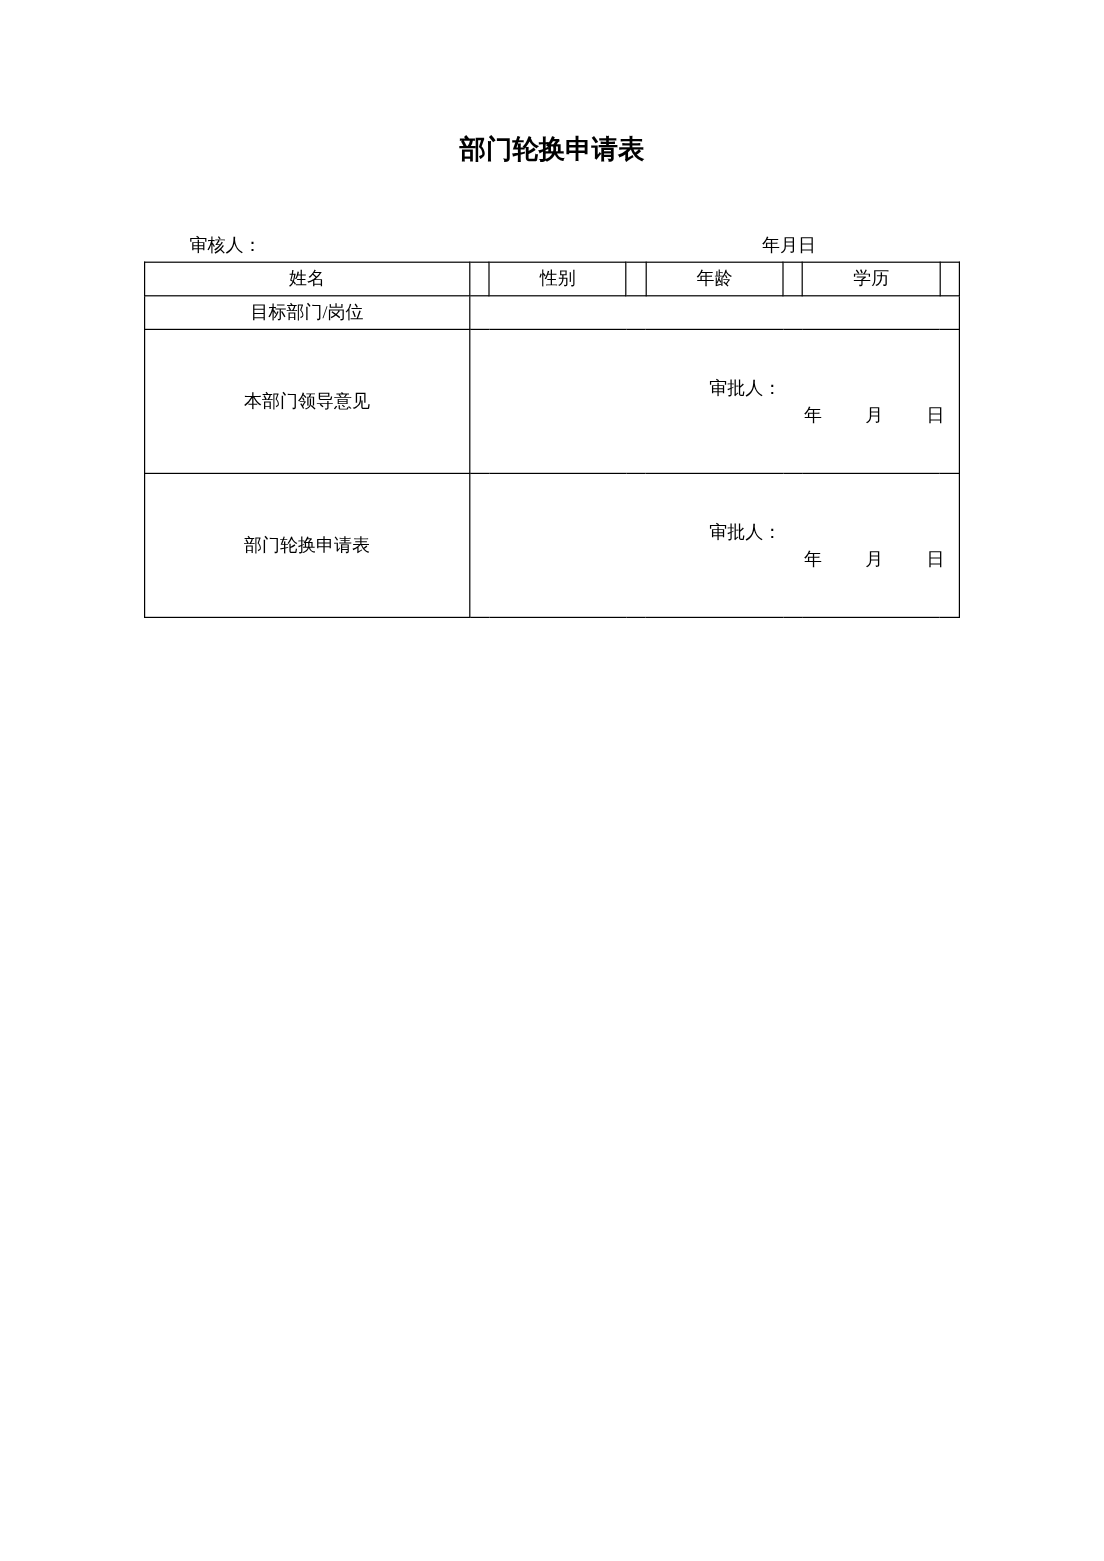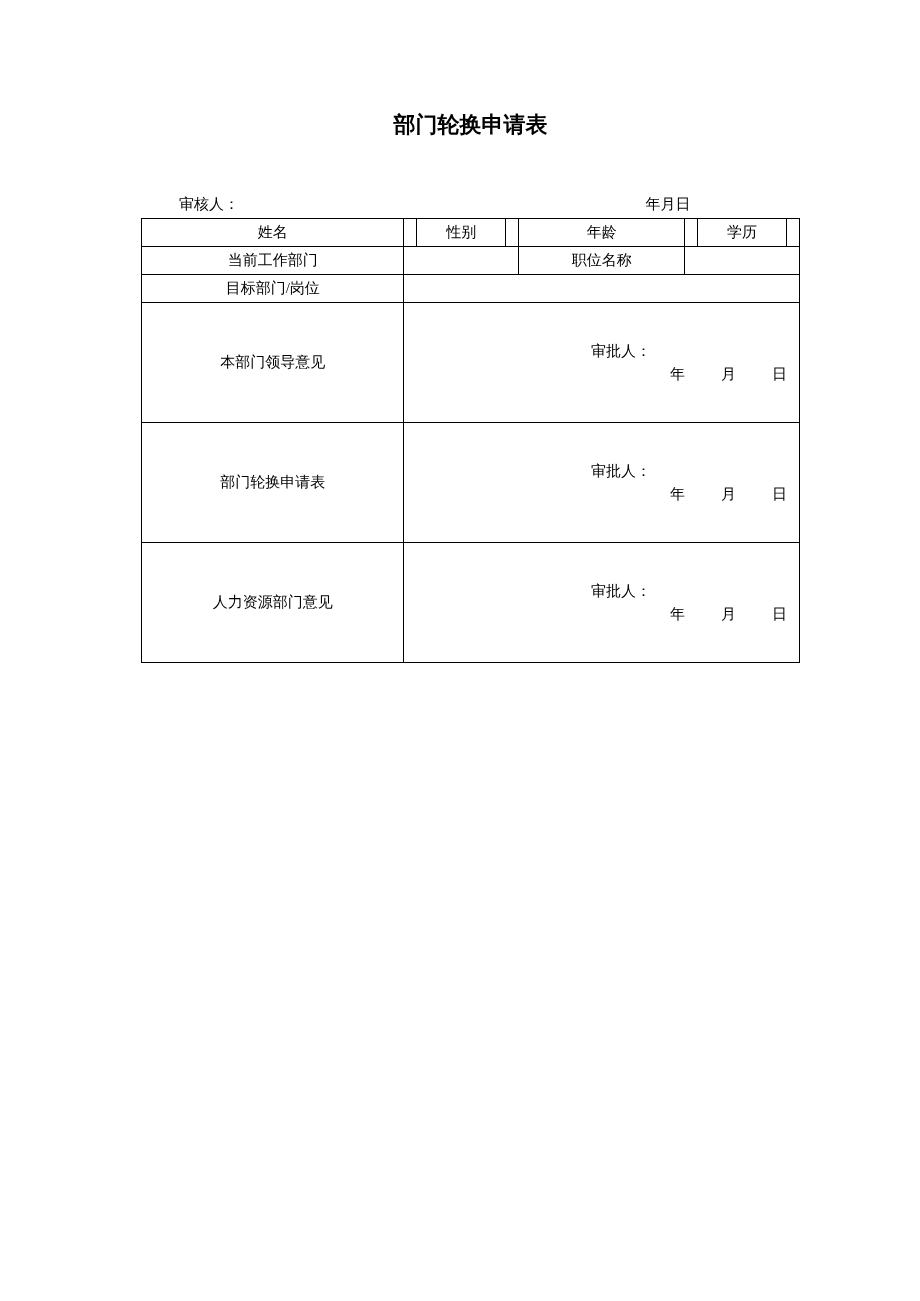--- a/index.html
+++ b/index.html
@@ -9,21 +9,20 @@
     }
     body {
       font-family: "SimSun", "宋体", serif;
       background: #ffffff;
       width: 920px;
       height: 1301px;
       padding: 0;
     }
     .page {
       padding: 110px 120px 0 120px;
-      margin-left: 21px;
     }
     .title {
       text-align: center;
       font-size: 22px;
       font-weight: bold;
       font-family: "SimHei", "黑体", sans-serif;
       margin-bottom: 55px;
     }
     .header-row {
       display: flex;
@@ -94,26 +93,20 @@
       <td class="label-cell" colspan="2">姓名</td>
       <td></td>
       <td>性别</td>
       <td></td>
       <td>年龄</td>
       <td></td>
       <td>学历</td>
       <td></td>
     </tr>
     <tr>
-      <td class="label-cell" colspan="2">当前工作部门</td>
-      <td colspan="3"></td>
-      <td>职位名称</td>
-      <td colspan="3"></td>
-    </tr>
-    <tr>
       <td class="label-cell" colspan="2">目标部门/岗位</td>
       <td colspan="7"></td>
     </tr>
     <tr>
       <td class="label-cell" style="height:120px" colspan="2">本部门领导意见</td>
       <td class="opinion-cell" colspan="7">
         <div class="opinion-inner">
           <div class="approver-line">审批人：</div>
           <div class="date-line">
             <span>年</span>
@@ -129,28 +122,15 @@
         <div class="opinion-inner">
           <div class="approver-line">审批人：</div>
           <div class="date-line">
             <span>年</span>
             <span>月</span>
             <span>日</span>
           </div>
         </div>
       </td>
     </tr>
-    <tr>
-      <td class="label-cell" style="height:120px" colspan="2">人力资源部门意见</td>
-      <td class="opinion-cell" colspan="7">
-        <div class="opinion-inner">
-          <div class="approver-line">审批人：</div>
-          <div class="date-line">
-            <span>年</span>
-            <span>月</span>
-            <span>日</span>
-          </div>
-        </div>
-      </td>
-    </tr>
   </tbody>
     </table>
 </div>
 
 </body></html>

